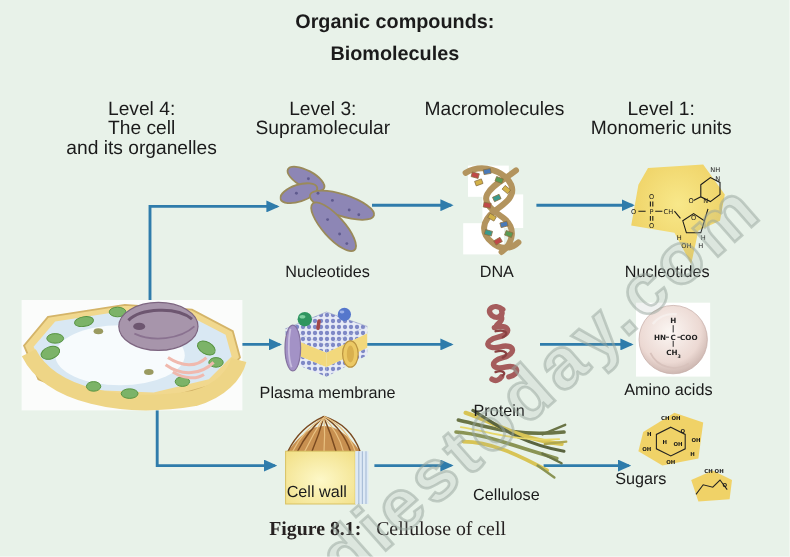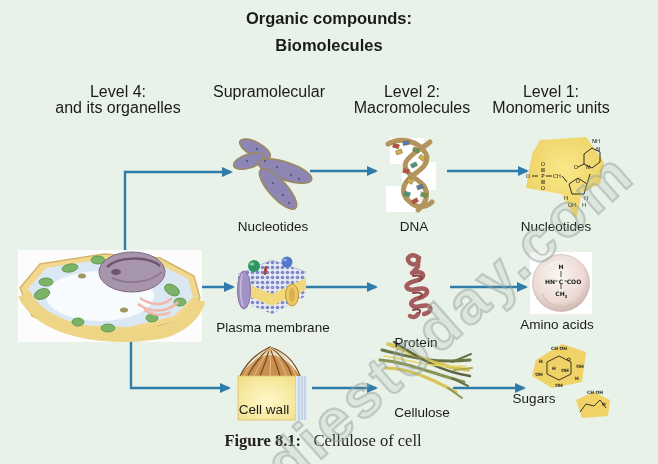--- a/index.html
+++ b/index.html
@@ -50,27 +50,28 @@
     </g>
   </svg>
 
   <div class="abs title">
     <div>Organic compounds:</div>
     <div>Biomolecules</div>
   </div>
 
   <div class="abs colhead" style="left:38px;top:84px;">
     <div>Level 4:</div>
+    <div>The cell</div>
     <div>and its organelles</div>
   </div>
   <div class="abs colhead" style="left:189px;top:84px;">
+    <div>Level 3:</div>
     <div>Supramolecular</div>
   </div>
   <div class="abs colhead" style="left:332px;top:84px;">
-    <div>Level 2:</div>
     <div>Macromolecules</div>
   </div>
   <div class="abs colhead" style="left:471px;top:84px;">
     <div>Level 1:</div>
     <div>Monomeric units</div>
   </div>
 
   <div class="abs icon" style="left:12px;top:242px;">
     <svg width="196" height="102" viewBox="0 0 196 102">
       <rect x="6" y="8" width="184" height="92" fill="#fbfcfb"></rect>

